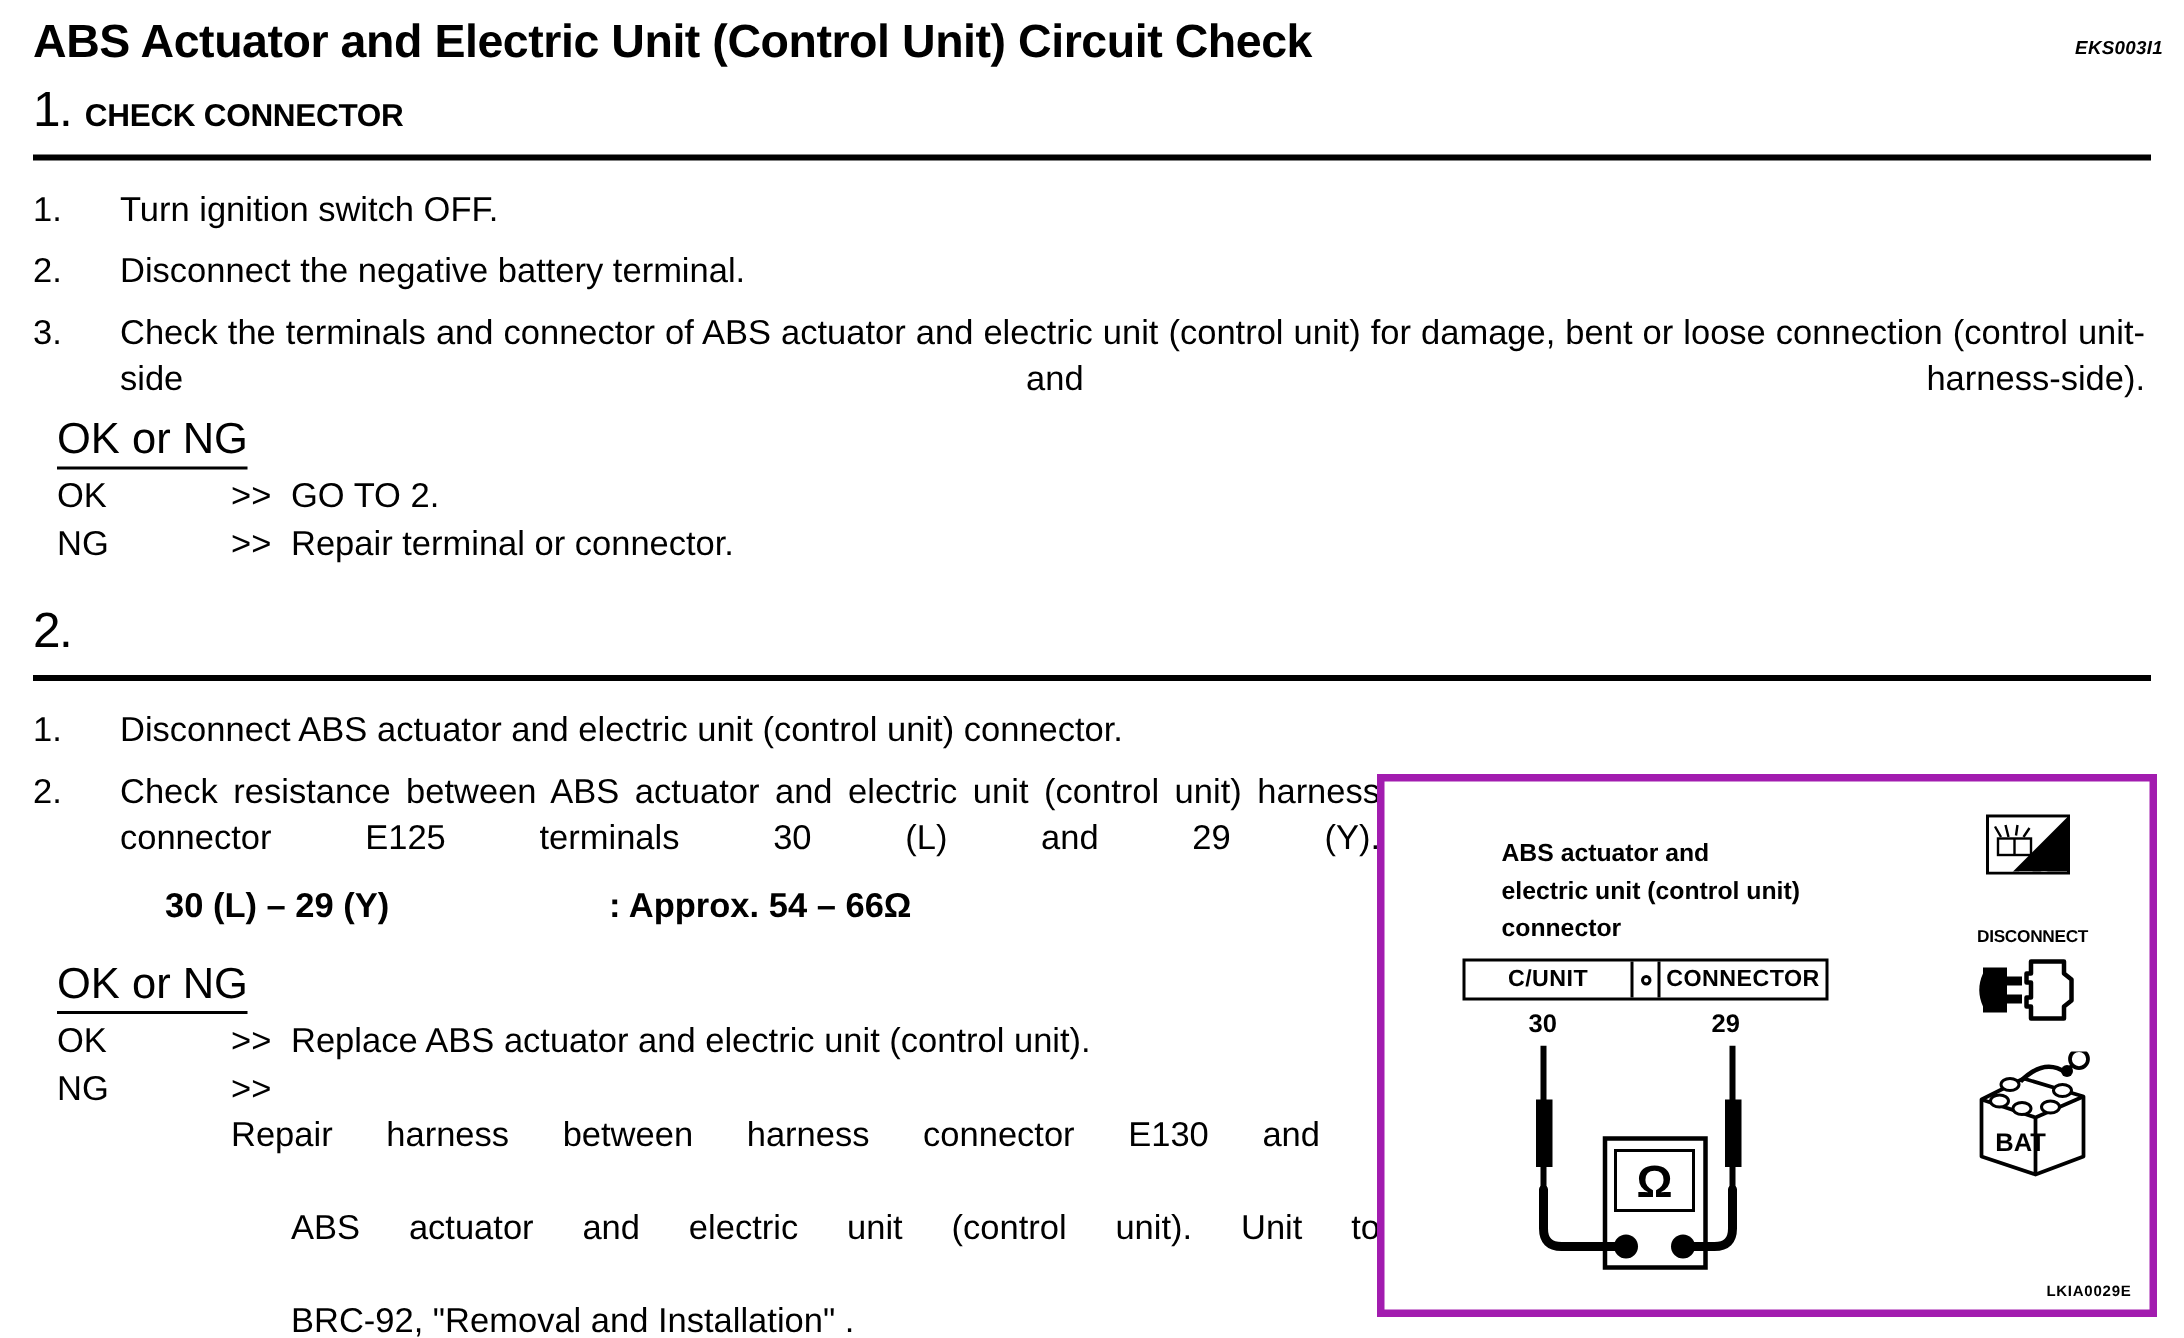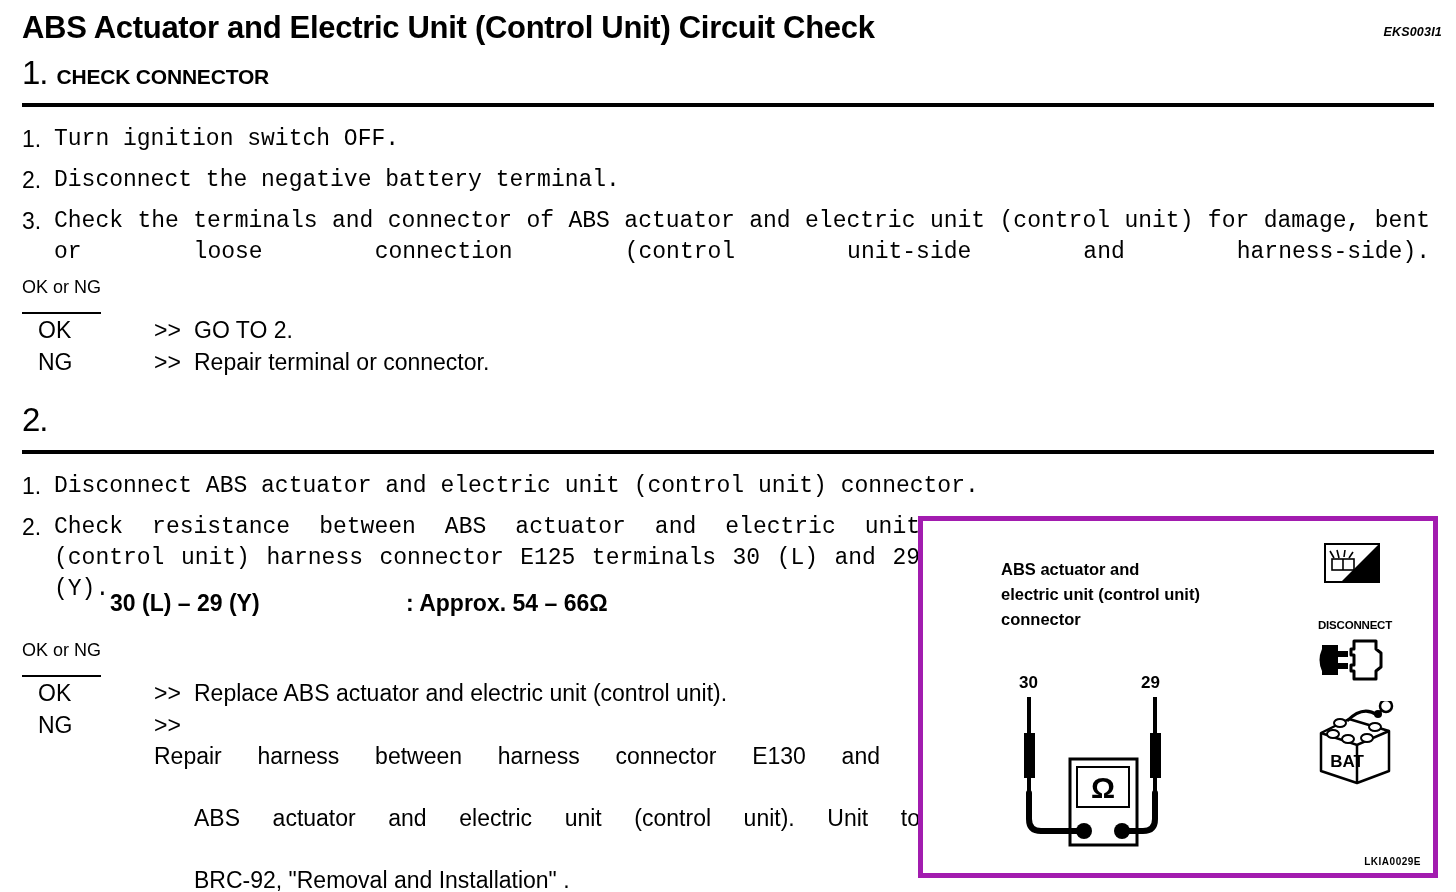--- a/index.html
+++ b/index.html
@@ -71,40 +71,39 @@
     line-height: 31px;
   }
   .num-item .n {
     position: absolute;
     left: 0;
     top: 0;
     width: 44px;
   }
   .num-item .txt {
     display: block;
-    margin-left: 32px;
-    font-family: Liberation Mono, monospace;
+    margin-left: 58px;
   }
   .justify {
     text-align: justify;
     text-justify: inter-word;
   }
   .justify::after {
     content: "";
     display: inline-block;
     width: 100%;
   }
 
   
   .oknk-title {
     position: absolute;
-    left: 22px;
-    font-size: 18px;
+    left: 38px;
+    font-size: 29px;
     border-bottom: 2px solid #000;
-    padding-bottom: 14px;
+    padding-bottom: 1px;
     display: inline-block;
   }
   .oknk-row {
     position: absolute;
     font-size: 23px;
     line-height: 31px;
   }
   .oknk-row .key {
     position: absolute;
     left: 0;
@@ -325,20 +324,27 @@
 </div>
 
 <div class="figure">
 
   <div class="fig-caption">
     <div>ABS actuator and</div>
     <div>electric unit (control unit)</div>
     <div>connector</div>
   </div>
 
+  <div class="conn-bar">
+    <div class="conn-cell">C/UNIT</div>
+    <div class="conn-mid">
+        <span class="dot"></span>
+      </div>
+    <div class="conn-cell">CONNECTOR</div>
+  </div>
 
   <div class="term-label t30">30</div>
   <div class="term-label t29">29</div>
 
   <svg class="svg-meter" width="270" height="178" viewBox="0 0 270 178">
 
     <g>
       <line x1="60" y1="0" x2="60" y2="96" stroke="#000" stroke-width="4"></line>
       <rect x="55" y="36" width="11" height="45" fill="#000"></rect>
       <path d="M60 96 L60 122 Q60 134 72 134 L112 134" fill="none" stroke="#000" stroke-width="6" stroke-linecap="round"></path>

